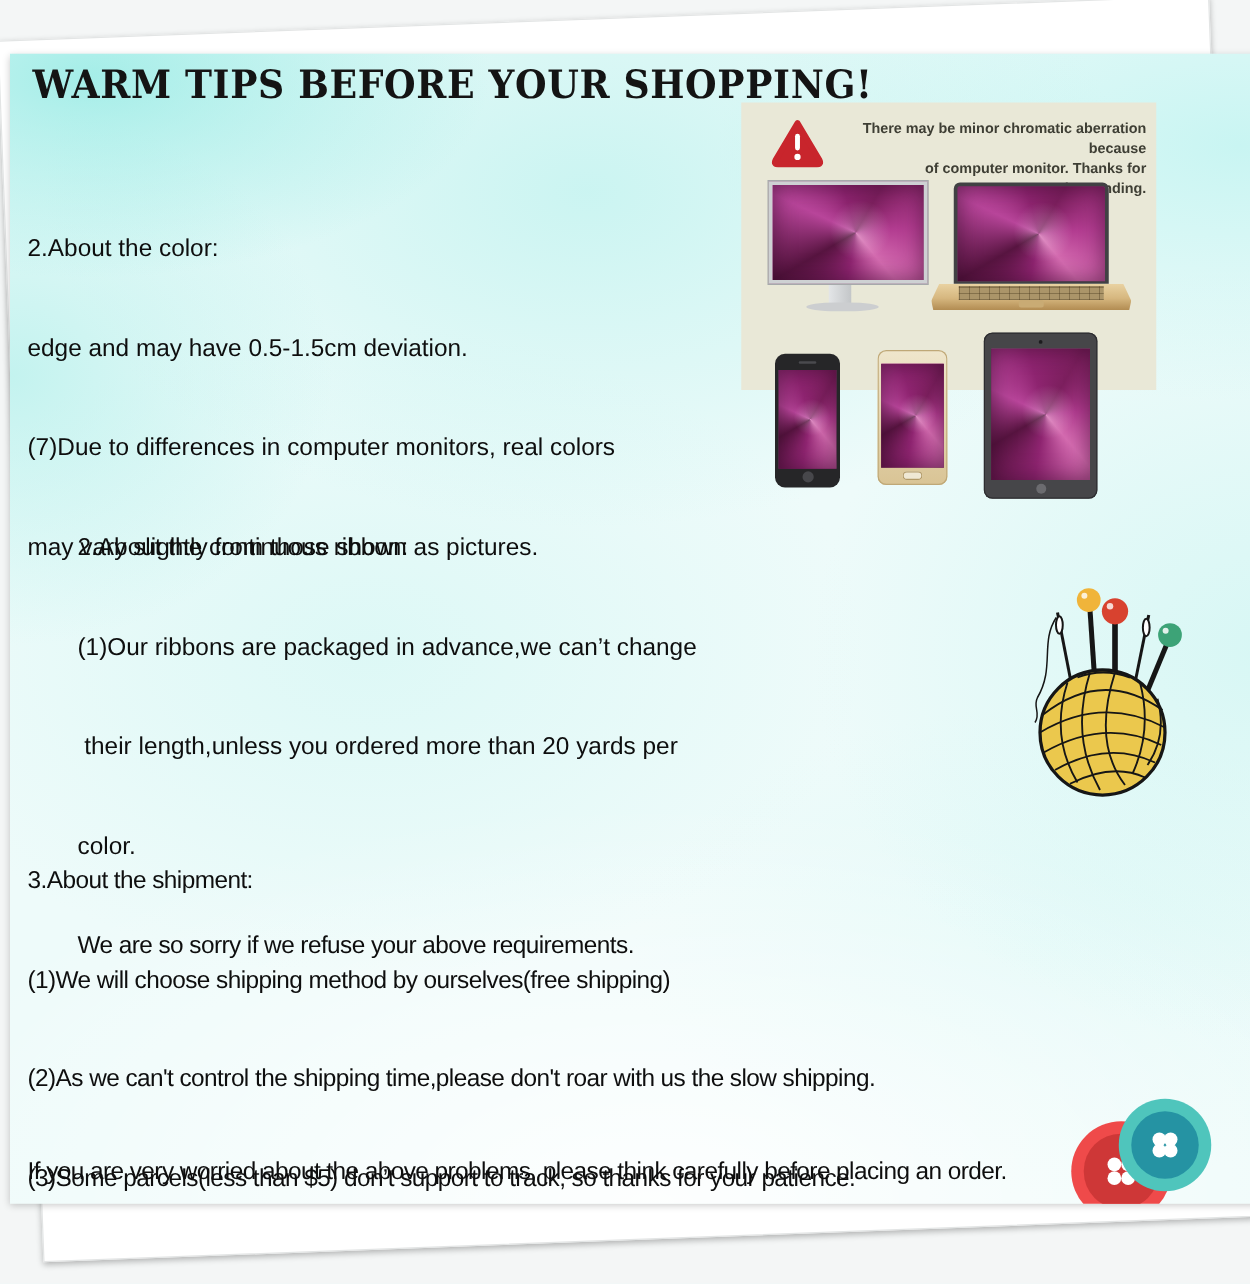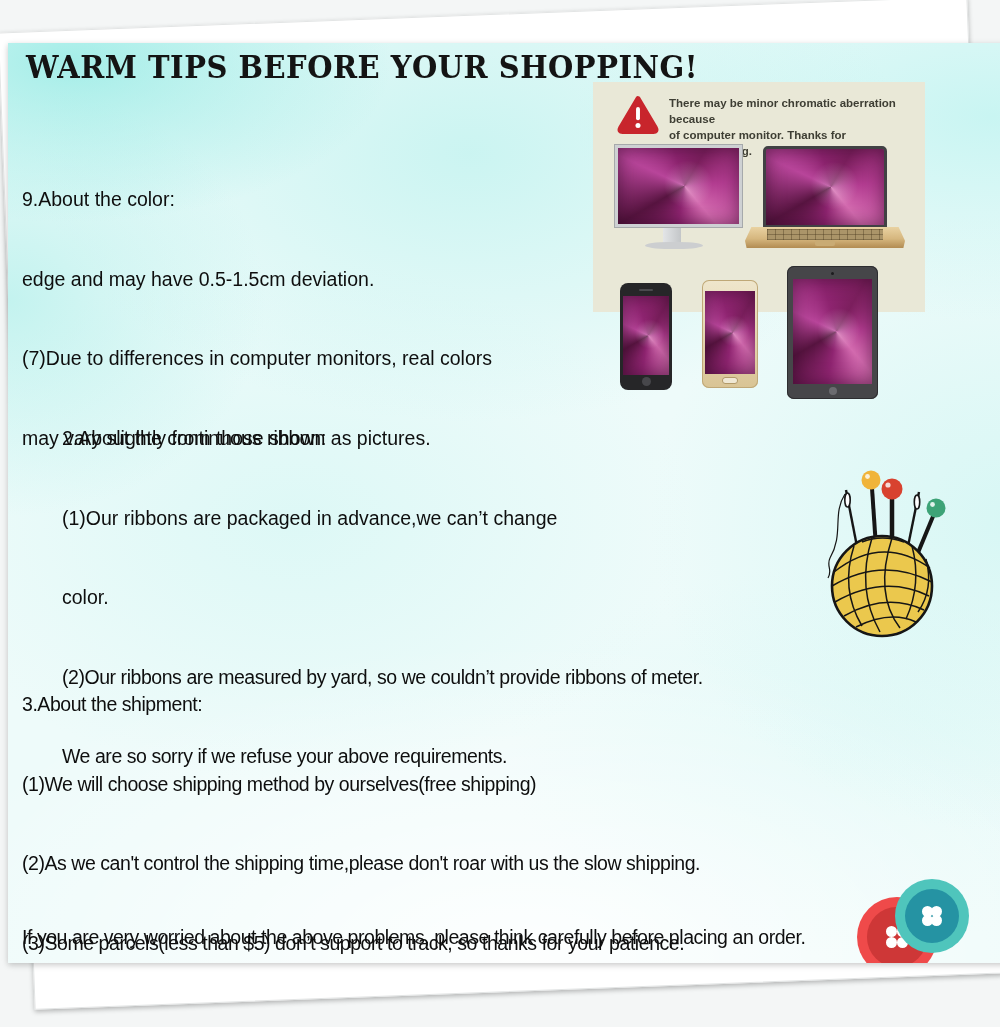--- a/index.html
+++ b/index.html
@@ -29,21 +29,21 @@
 
   .tsec{position:absolute;left:14px;color:#0e0e0e;font-size:19.5px;white-space:pre;}
   .tsec .ln{height:33.5px;line-height:33.5px;}
   .cond{letter-spacing:-0.45px;}
   .s1{top:94px;}
   .s2{top:333px;margin-left:40px;}
   .s3{top:599px;}
   .s4{top:832px;}
 
   
-  .panel{position:absolute;left:585px;top:39px;width:332px;height:230px;background:#e9e8d7;}
+  .panel{position:absolute;left:585px;top:39px;width:332px;height:230px;background:#e9e8d7;text-align:right;}
   .warn-icon{position:absolute;left:24px;top:12px;width:42px;height:40px;}
   .warn-text{position:absolute;left:76px;top:13px;width:248px;font-size:11.5px;font-weight:bold;color:#3e3e34;line-height:16px;}
 
   .fabric{background-color:#8e2470;
     background-image:
       radial-gradient(circle at 58% 48%, rgba(255,255,255,.28), rgba(255,255,255,0) 30%),
       conic-gradient(from 30deg at 55% 50%, #7c1f5e, #b23c90 55deg, #d46bb0 110deg, #8e2470 160deg, #571440 210deg, #b8459a 265deg, #8e2470 315deg, #7c1f5e 360deg);
     box-shadow:inset 0 0 18px rgba(40,5,30,.55);}
 
   .monitor-screen{position:absolute;left:22px;top:63px;width:121px;height:76px;border:3px solid #ced1d3;outline:1px solid #a6a9ab;}
@@ -88,31 +88,31 @@
 <body>
 
 <div class="stage">
   <div class="back-sheet"></div>
 
   <div class="page">
 
     <div class="page-title">WARM TIPS BEFORE YOUR SHOPPING!</div>
 
     <div class="tsec s1">
-      <div class="ln">9.About the color:</div>
+      <div class="ln">2.About the color:</div>
       <div class="ln">edge and may have 0.5-1.5cm deviation.</div>
       <div class="ln">(7)Due to differences in computer monitors, real colors</div>
       <div class="ln">may vary slightly from those shown as pictures.</div>
     </div>
 
     <div class="tsec s2">
       <div class="ln">2.About the continuous ribbon:</div>
       <div class="ln">(1)Our ribbons are packaged in advance,we can’t change</div>
+      <div class="ln"> their length,unless you ordered more than 20 yards per</div>
       <div class="ln">color.</div>
-      <div class="ln cond">(2)Our ribbons are measured by yard, so we couldn’t provide ribbons of meter.</div>
       <div class="ln cond">We are so sorry if we refuse your above requirements.</div>
     </div>
 
     <div class="tsec s3">
       <div class="ln cond">3.About the shipment:</div>
       <div class="ln cond">(1)We will choose shipping method by ourselves(free shipping)</div>
       <div class="ln cond">(2)As we can't control the shipping time,please don't roar with us the slow shipping.</div>
       <div class="ln cond">(3)Some parcels(less than $5) don’t support to track, so thanks for your patience.</div>
       
       

